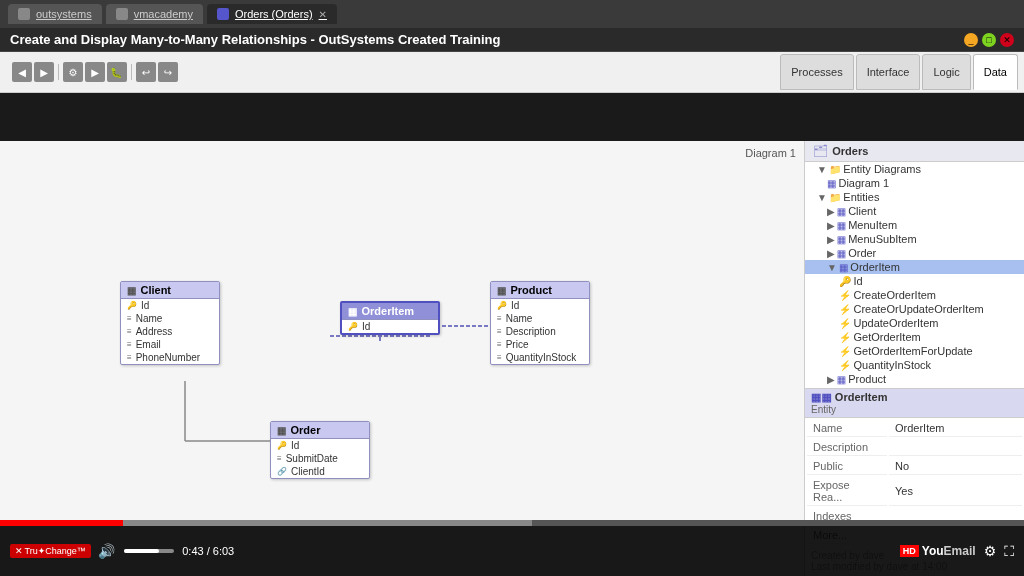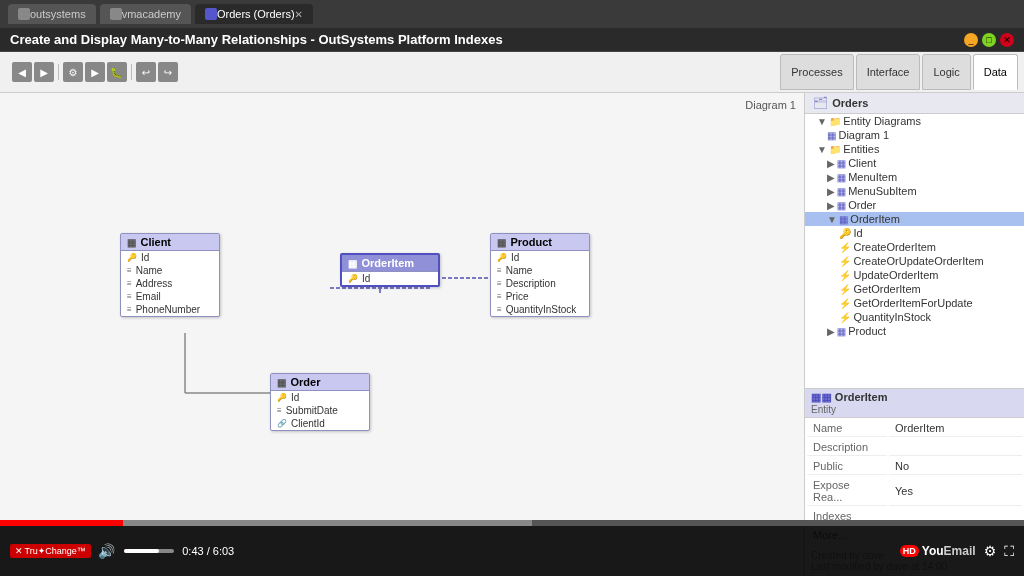--- a/index.html
+++ b/index.html
@@ -1,20 +1,20 @@
 <!DOCTYPE html>
 <html><head>
   <meta charset="utf-8">
   <style>
     * { margin: 0; padding: 0; box-sizing: border-box; }
     body { width: 1024px; height: 576px; overflow: hidden; font-family: 'Segoe UI', Arial, sans-serif; background: #1a1a1a; position: relative; }
 
     
     .browser-chrome { background: #3a3a3a; height: 28px; display: flex; align-items: center; padding: 0 8px; gap: 4px; }
-    .tab { background: #555; color: #ccc; font-size: 11px; padding: 4px 10px; border-radius: 4px 4px 0 0; display: flex; align-items: center; gap: 0; }
+    .tab { background: #555; color: #ccc; font-size: 11px; padding: 4px 10px; border-radius: 4px 4px 0 0; display: flex; align-items: center; gap: 6px; text-decoration: underline; }
     .tab.active { background: #2a2a2a; color: #fff; }
     .tab-close { color: #aaa; cursor: pointer; font-size: 10px; }
     .tab-icon { width: 12px; height: 12px; background: #888; border-radius: 2px; }
 
     
     .main-area { display: flex; flex-direction: column; height: calc(576px - 28px); }
 
     
     .title-bar { background: #2a2a2a; color: #fff; font-size: 13px; padding: 4px 10px; display: flex; align-items: center; justify-content: space-between; border-bottom: 1px solid #444; }
     .title-text { font-weight: bold; color: #fff; font-size: 13px; }
@@ -27,21 +27,21 @@
     
     .top-toolbar { background: #f0f0f0; border-bottom: 1px solid #ccc; display: flex; align-items: center; padding: 2px 6px; gap: 4px; }
     .toolbar-tabs { display: flex; gap: 2px; }
     .tb-tab { background: #ddd; color: #333; font-size: 11px; padding: 11px 10px; border: 1px solid #bbb; border-radius: 3px 3px 0 0; cursor: pointer; }
     .tb-tab.active { background: #fff; color: #000; border-bottom: 1px solid #fff; }
     .toolbar-icons { display: flex; gap: 2px; align-items: center; margin-left: 6px; }
     .ti { width: 20px; height: 20px; background: #888; border-radius: 2px; display: flex; align-items: center; justify-content: center; color: #fff; font-size: 10px; cursor: pointer; }
     .spacer-v { width: 1px; height: 16px; background: #bbb; margin: 0 2px; }
 
     
-    .ide-workspace { display: flex; flex: 1; overflow: hidden; }
+    .ide-workspace { display: flex; flex: 1; overflow: hidden; margin-top: 48px; }
 
     
     .canvas-area { flex: 1; background: #f5f5f5; position: relative; overflow: hidden; }
 
     
     .diagram-label { position: absolute; top: 6px; right: 8px; font-size: 11px; color: #555; }
 
     
     .entity-box { position: absolute; background: #fff; border: 1px solid #9090c0; border-radius: 2px; min-width: 100px; box-shadow: 1px 1px 3px rgba(0,0,0,0.2); }
     .entity-header { background: #c8c8f0; border-bottom: 1px solid #9090c0; padding: 2px 6px; font-size: 11px; font-weight: bold; display: flex; align-items: center; gap: 4px; }
@@ -86,21 +86,21 @@
     
     .video-controls { position: absolute; bottom: 0; left: 0; right: 0; height: 56px; background: rgba(0,0,0,0.9); display: flex; flex-direction: column; }
     .progress-bar-container { height: 6px; background: #555; cursor: pointer; position: relative; }
     .progress-played { height: 100%; background: #f00; width: 12%; }
     .progress-buffered { position: absolute; top: 0; left: 12%; width: 40%; height: 100%; background: #888; }
     .controls-row { display: flex; align-items: center; padding: 4px 10px; gap: 8px; flex: 1; }
     .ctrl-btn { color: #fff; font-size: 14px; cursor: pointer; background: none; border: none; }
     .time-display { color: #fff; font-size: 11px; }
     .ctrl-spacer { flex: 1; }
     .yt-logo { color: #fff; font-size: 11px; display: flex; align-items: center; gap: 3px; }
-    .yt-red-box { background: #f00; color: #fff; font-size: 9px; padding: 1px 3px; border-radius: 6px; font-weight: bold; margin-left: 12px; }
+    .yt-red-box { background: #f00; color: #fff; font-size: 9px; padding: 1px 3px; border-radius: 0; font-weight: bold; margin-left: 12px; }
     .yt-text { font-size: 12px; font-weight: bold; color: #fff; }
     .volume-bar { width: 50px; height: 4px; background: #888; border-radius: 2px; cursor: pointer; }
     .volume-filled { height: 100%; background: #fff; width: 70%; border-radius: 2px; }
 
     
     .tchange-btn { background: #c00; color: #fff; font-size: 9px; padding: 2px 5px; border-radius: 2px; cursor: pointer; display: flex; align-items: center; gap: 2px; }
 
     
     svg.connections { position: absolute; top: 0; left: 0; }
 
@@ -120,21 +120,21 @@
   <div class="tab active">
     <div class="tab-icon" style="background:#5555cc;"></div>
     <span>Orders (Orders)</span>
     <span class="tab-close">✕</span>
   </div>
 </div>
 
 <div class="main-area">
 
   <div class="title-bar">
-    <span class="title-text">Create and Display Many-to-Many Relationships - OutSystems Platform Indexes</span>
+    <span class="title-text">Create and Display Many-to-Many Relationships - OutSystems Created Training</span>
     <div class="window-controls">
       <div class="win-btn win-min">_</div>
       <div class="win-btn win-max">□</div>
       <div class="win-btn win-close">✕</div>
     </div>
   </div>
 
   <div class="top-toolbar">
     <div class="toolbar-icons">
       <div class="ti">◀</div>

